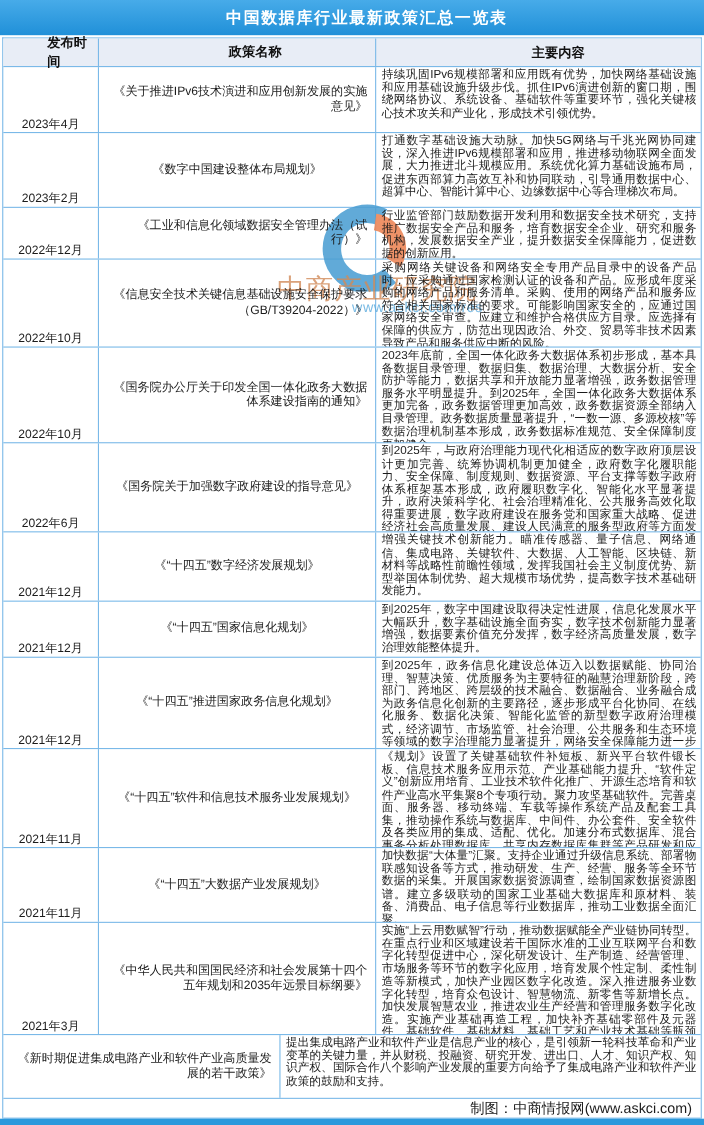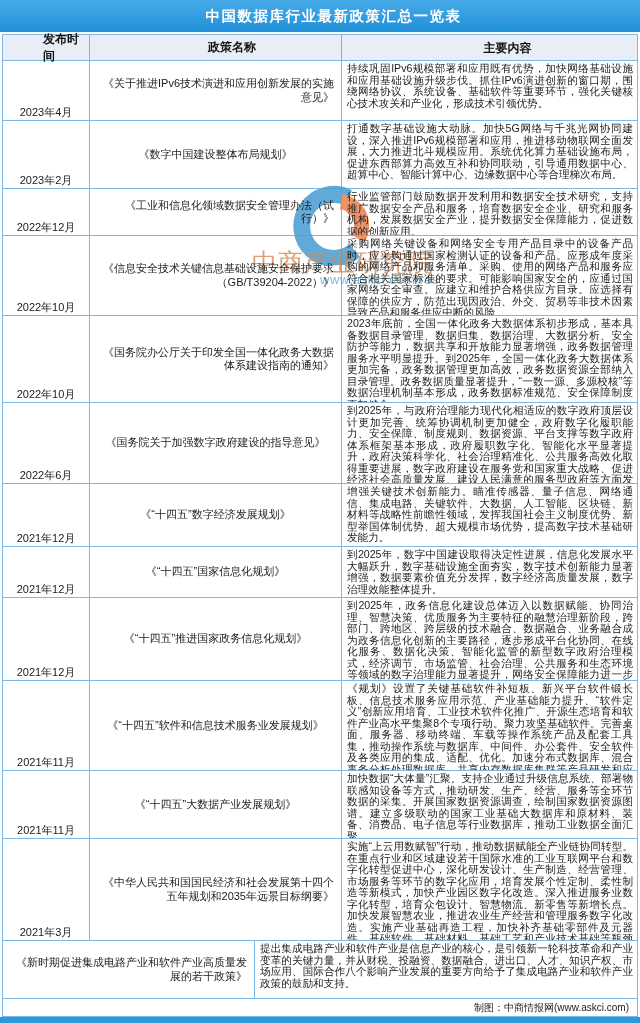--- a/index.html
+++ b/index.html
@@ -22,21 +22,21 @@
   .row { display:flex; border-bottom:1px solid #7ab9e8; background:transparent; }
   .cell { height:100%; }
   .col-date  { width:87px;  border-right:1px solid #7ab9e8; display:flex; align-items:flex-end; justify-content:center; font-size:11px; }
   .col-policy{ width:252px; border-right:1px solid #7ab9e8; display:flex; align-items:center; justify-content:center;
                text-align:right; font-size:11px; line-height:13.5px; padding:1px 7px; }
   .col-content{ flex:1; font-size:10.6px; line-height:11.55px; padding:2px 4px 0 5px;
                text-align:justify; word-break:break-all; overflow:hidden; }
   .txt { position:relative; z-index:10; }
 
   .footer-row { height:18px; display:flex; align-items:center; justify-content:flex-end;
-    padding-right:8px; font-size:10px; border-bottom:1px solid #7ab9e8; }
+    padding-right:8px; font-size:13px; border-bottom:1px solid #7ab9e8; }
 
   .bottom-strip { position:absolute; left:0; bottom:0; width:640px; height:6px; background:#2b99dc; }
 
   
   .watermark { position:absolute; left:250px; top:185px; width:215px; height:110px;
     z-index:5; pointer-events:none; opacity:.88; }
   .wm-logo { position:absolute; left:42px; top:0; }
   .wm-brand { position:absolute; left:2px; top:61px; font-size:25px; font-weight:normal;
     color:rgba(203,122,66,.8); letter-spacing:1px; white-space:nowrap; }
   .wm-url { position:absolute; left:24px; top:87px; font-size:13px;
@@ -205,21 +205,21 @@
     <div class="cell col-content">
       <span class="txt content-txt">实施“上云用数赋智”行动，推动数据赋能全产业链协同转型。在重点行业和区域建设若干国际水准的工业互联网平台和数字化转型促进中心，深化研发设计、生产制造、经营管理、市场服务等环节的数字化应用，培育发展个性定制、柔性制造等新模式，加快产业园区数字化改造。深入推进服务业数字化转型，培育众包设计、智慧物流、新零售等新增长点。加快发展智慧农业，推进农业生产经营和管理服务数字化改造。实施产业基础再造工程，加快补齐基础零部件及元器件、基础软件、基础材料、基础工艺和产业技术基础等瓶颈短板。</span>
     </div>
   </div>
 
   <div class="row" style="height: 58px;">
     <div class="cell col-policy">
       <span class="txt policy-txt">《新时期促进集成电路产业和软件产业高质量发展的若干政策》</span>
     </div>
     <div class="cell col-content">
-      <span class="txt content-txt">提出集成电路产业和软件产业是信息产业的核心，是引领新一轮科技革命和产业变革的关键力量，并从财税、投融资、数据融合、进出口、人才、知识产权、市场应用、国际合作八个影响产业发展的重要方向给予了集成电路产业和软件产业政策的鼓励和支持。</span>
+      <span class="txt content-txt">提出集成电路产业和软件产业是信息产业的核心，是引领新一轮科技革命和产业变革的关键力量，并从财税、投融资、研究开发、进出口、人才、知识产权、知识产权、国际合作八个影响产业发展的重要方向给予了集成电路产业和软件产业政策的鼓励和支持。</span>
     </div>
   </div>
 </div>
 
     <div class="footer-row">
       <span class="txt">制图：中商情报网(www.askci.com)</span>
     </div>
   </div>
 
   <div class="bottom-strip"></div>

